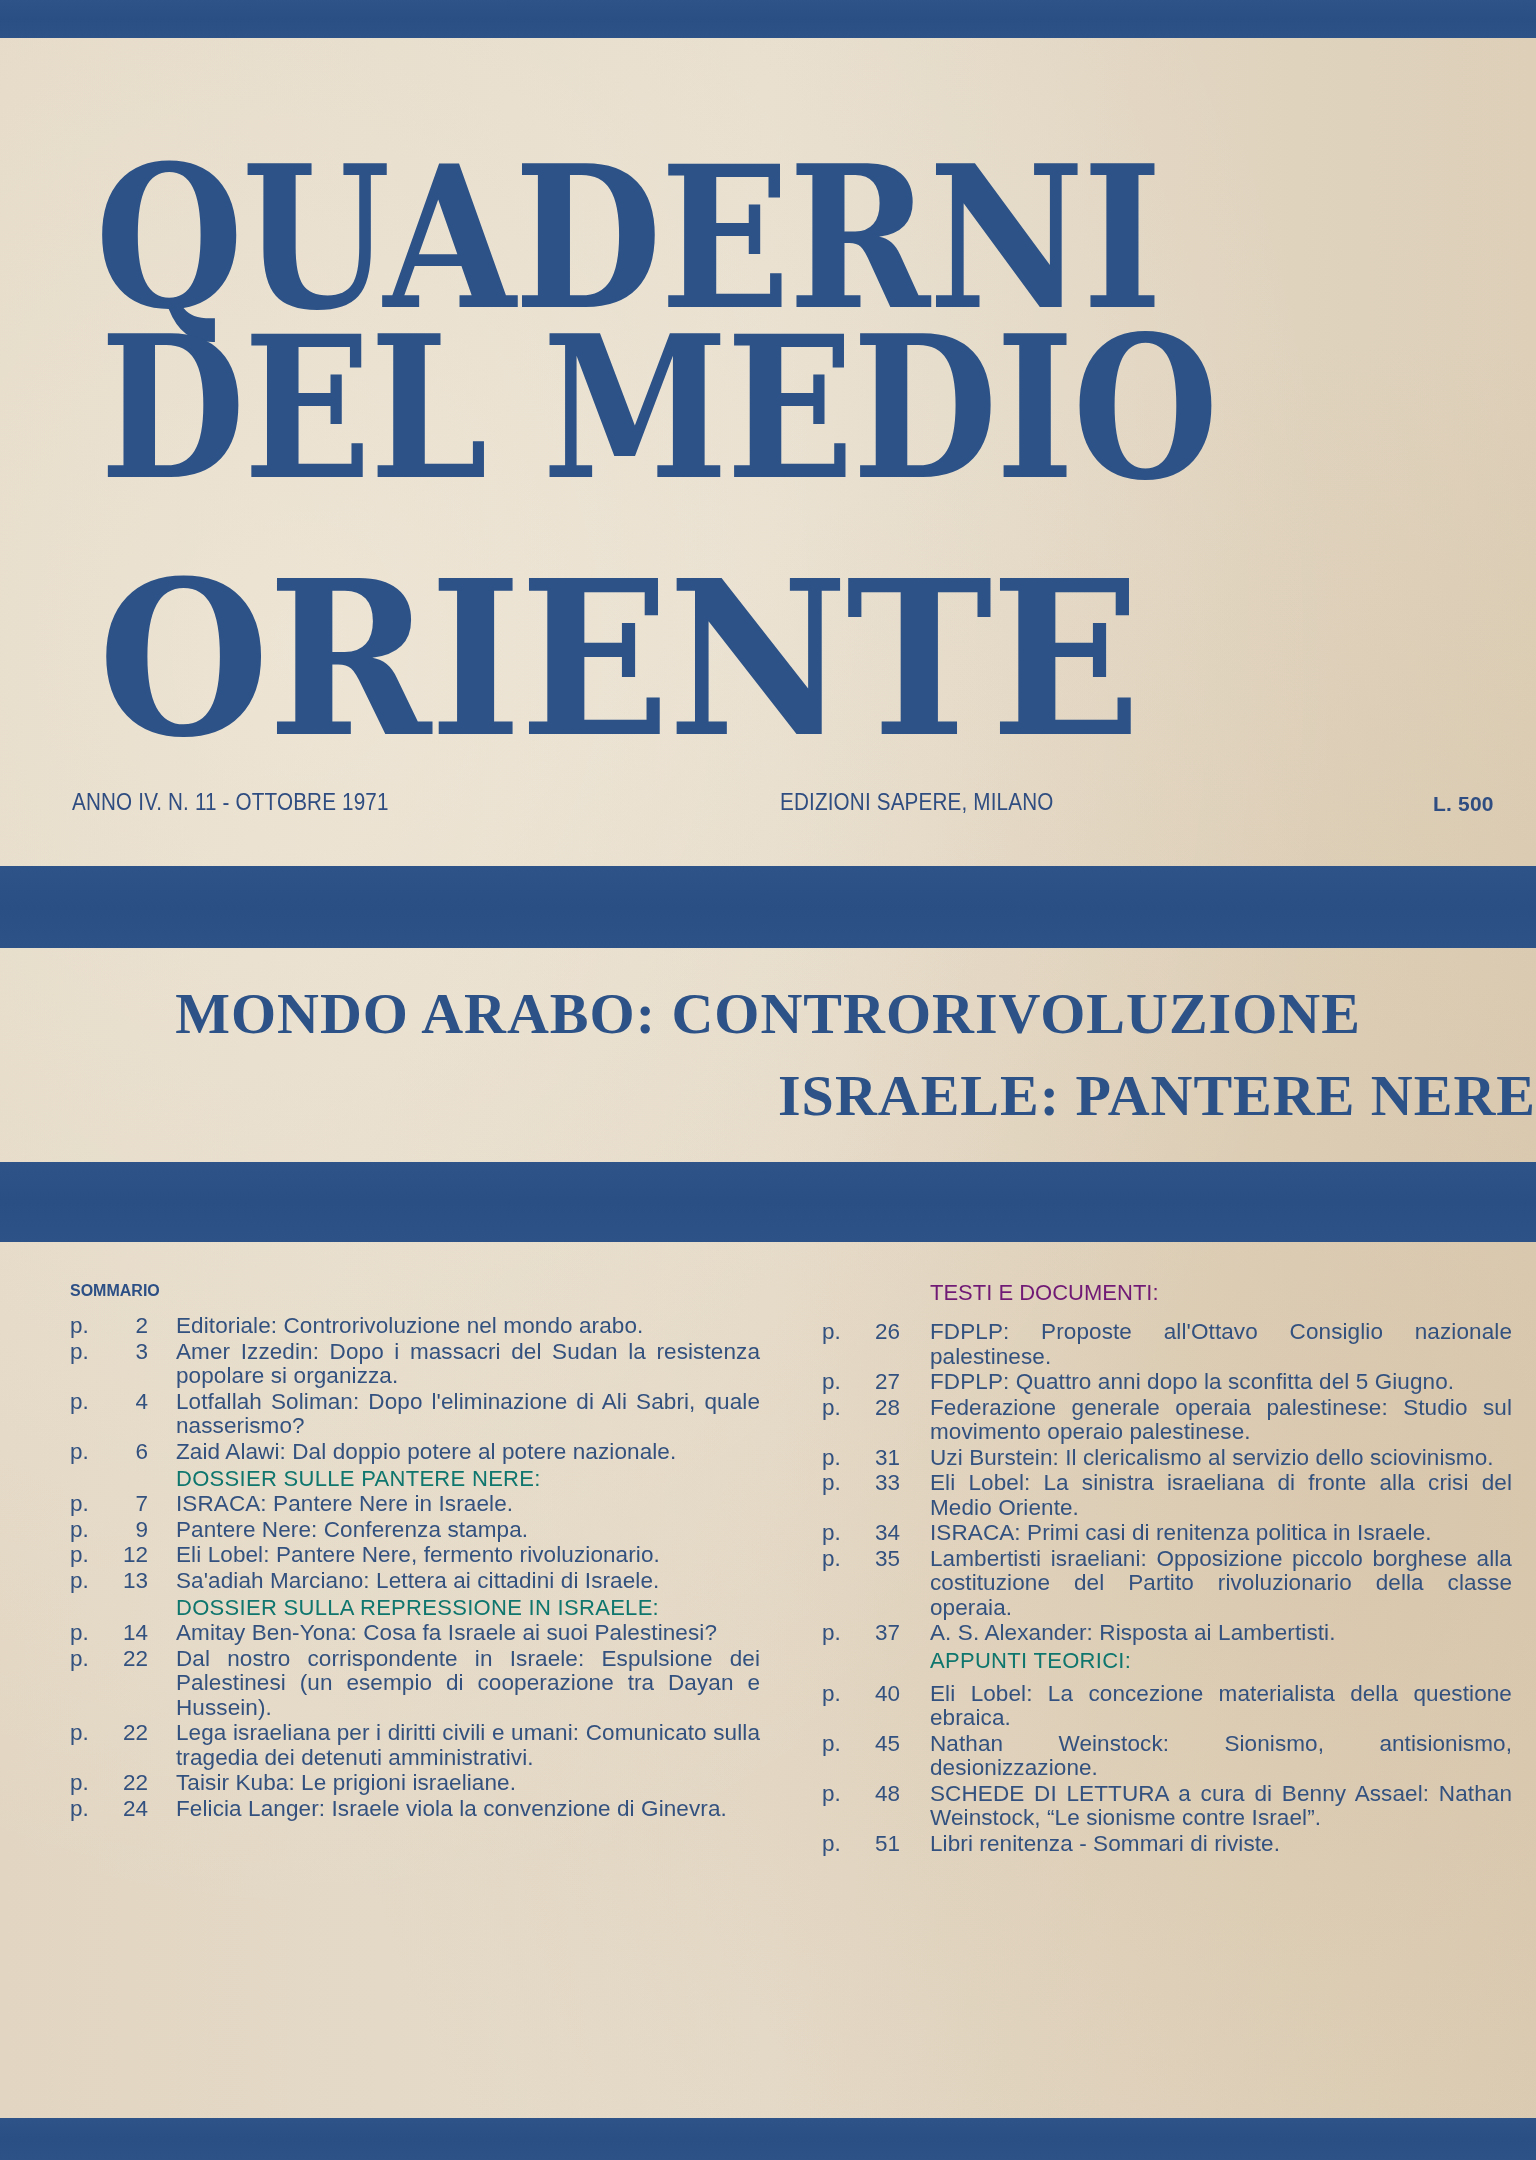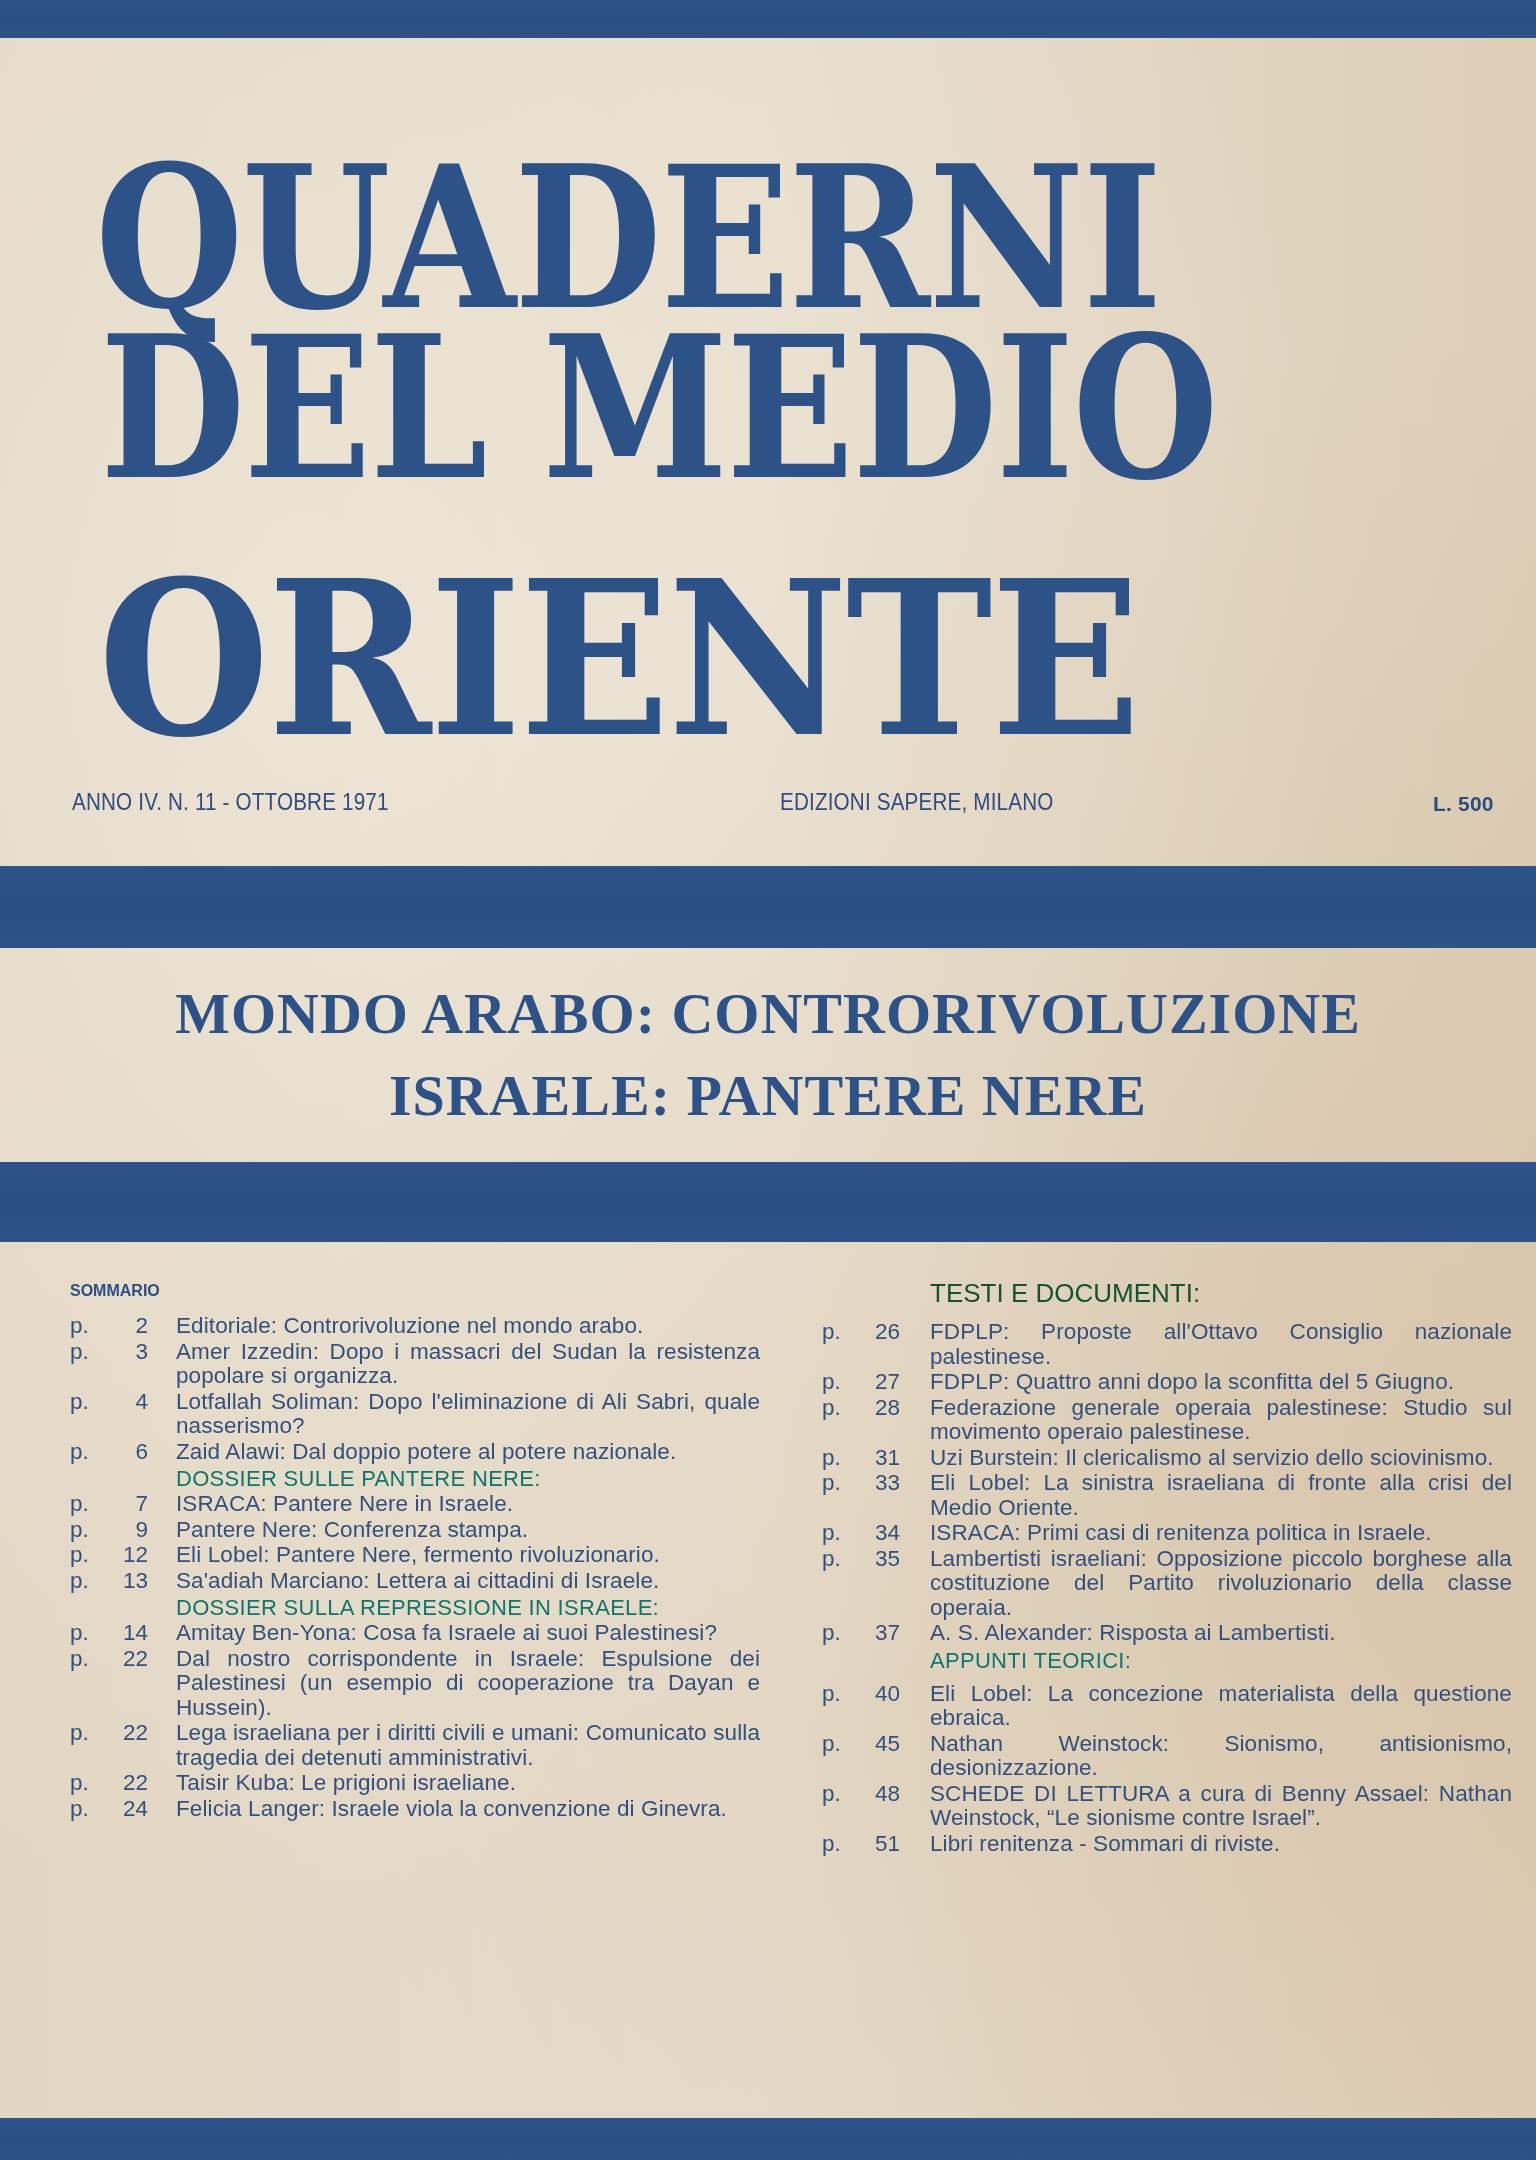--- a/index.html
+++ b/index.html
@@ -44,37 +44,37 @@
   .meta-issue { left: 72px; }
   .meta-publisher { left: 780px; }
   .meta-price { left: 1433px; font-weight: bold; transform: none; font-size: 21px; top: 792px; }
 
   .headline {
     position: absolute; left: 0; width: 1536px; text-align: center;
     font-family: Liberation Serif, serif; font-weight: bold;
     color: #2c5287; letter-spacing: 1px; white-space: nowrap;
   }
   .headline-1 { top: 980px; font-size: 58px; }
-  .headline-2 { top: 1062px; font-size: 58px; }
+  .headline-2 { top: 1062px; font-size: 58px; text-align: right; }
 
   .toc-col { position: absolute; top: 1270px; }
   .toc-left { left: 70px; width: 690px; }
   .toc-right { left: 822px; width: 690px; }
 
   .toc-title {
     font-size: 16px; font-weight: bold; color: #2c4f85;
     height: 30px; line-height: 30px; margin-top: 6px; margin-bottom: 8px;
   }
   .toc-section {
     padding-left: 106px; font-size: 22px; color: #0f766e;
     line-height: 26px; margin: 2px 0 0 0;
     letter-spacing: 0.3px;
   }
   .toc-right .toc-section { padding-left: 108px; }
-  .toc-right .toc-title-plain { padding-left: 108px; font-size: 26px; line-height: 30px; height: 30px; margin: 8px 0 12px 0; color: #14532d; }
+  .toc-right .toc-title-plain { padding-left: 108px; font-size: 22px; line-height: 30px; height: 30px; margin: 8px 0 12px 0; color: #701a75; }
   .toc-section.spaced { margin-bottom: 8px; }
 
   .toc-item { display: flex; align-items: flex-start; font-size: 22.5px; line-height: 24.5px; color: #33517f; }
   .toc-item .pg-prefix { width: 40px; flex: none; }
   .toc-item .pg-num { width: 38px; flex: none; text-align: right; }
   .toc-item .pg-text { flex: 1; margin-left: 28px; text-align: justify; letter-spacing: 0.1px; }
   .toc-right .toc-item .pg-text { margin-left: 30px; }
   .toc-item + .toc-item { margin-top: 1px; }
 </style>
 </head>

